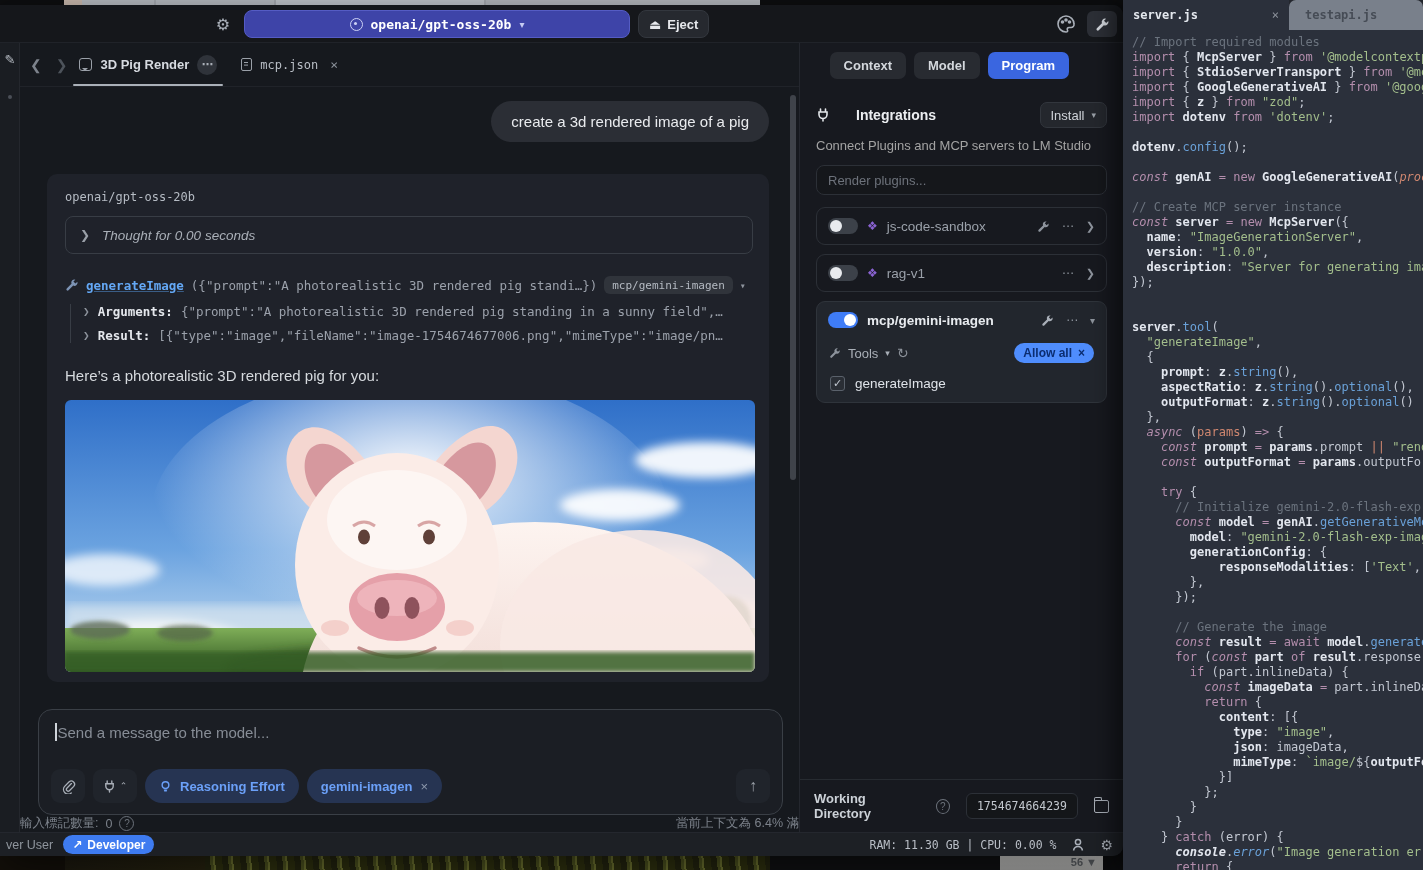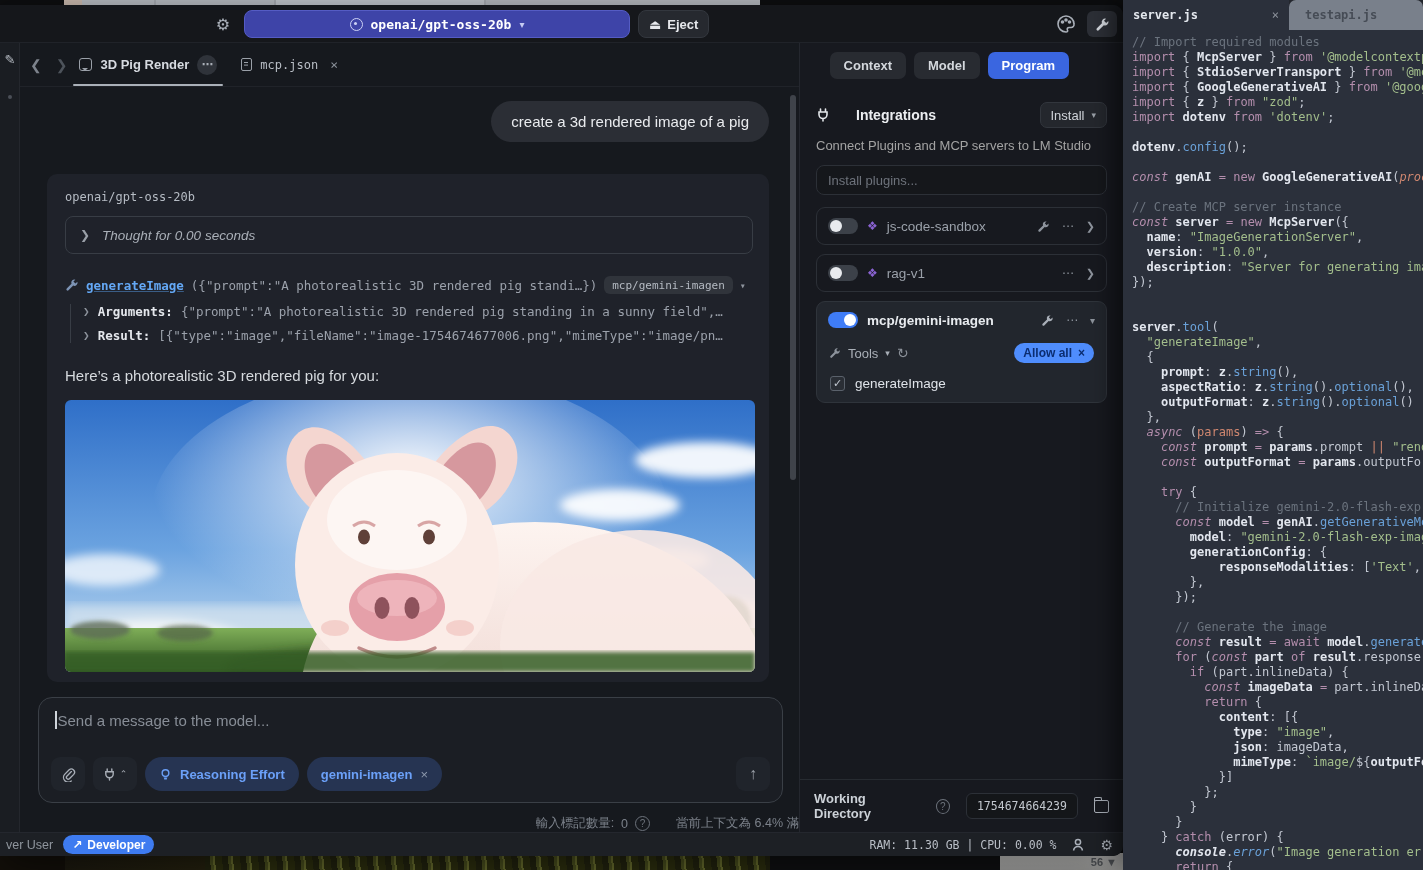--- a/index.html
+++ b/index.html
@@ -8,21 +8,21 @@
   .mono{font-family:"DejaVu Sans Mono","Liberation Mono",monospace}
   #stage{position:relative;width:1423px;height:870px}
 
   
   .top-sliver{position:absolute;left:64px;top:0;width:696px;height:6px;background:linear-gradient(90deg,#c9b9ae 0 18px,#b8bcc2 18px 90px,#a7abb1 90px 92px,#b8bcc2 92px 210px,#a7abb1 210px 212px,#c2c6cc 212px 420px,#a7abb1 420px 422px,#b4b8be 422px 100%);z-index:0}
   .bottom-strip{position:absolute;left:0;bottom:0;height:14px;z-index:0}
   .bs-a{left:0;width:65px;background:#14100a}
   .bs-b{left:65px;width:140px;background:linear-gradient(90deg,#1d1a10,#26220f)}
   .bs-c{left:205px;width:565px;background:repeating-linear-gradient(84deg,#23240f 0 6px,#4c511f 6px 9px,#6b702f 9px 11px,#2e300f 11px 18px)}
   .bs-d{left:770px;width:240px;background:#101113}
-  .gray-bar{position:absolute;left:1000px;bottom:0;width:123px;height:17px;z-index:1;
+  .gray-bar{position:absolute;left:1000px;bottom:0;width:103px;height:17px;z-index:1;
     background:linear-gradient(180deg,#d9d9d7,#ababa9);display:flex;align-items:center;justify-content:flex-end;padding-right:6px;
     color:#5f6368;font-size:11px;font-weight:bold}
 
   
   #lms{position:absolute;left:0;top:5px;width:1123px;height:851px;background:#17191e;
     border-radius:0 10px 10px 0;box-shadow:0 12px 40px rgba(0,0,0,.55);z-index:2;overflow:hidden;display:flex;flex-direction:column}
 
   
   .titlebar{position:relative;height:38px;flex:0 0 38px;background:#15171b;border-bottom:1px solid #202329}
   .tb-gear{position:absolute;left:212px;top:9px;width:22px;height:22px;color:#a9afb8;font-size:16px;line-height:22px;text-align:center;cursor:pointer}
@@ -89,21 +89,21 @@
   .composer{margin:6px 16px 0 18px;height:106px;border:1px solid #3a3f46;background:#1b1e24;border-radius:14px;position:relative;cursor:text}
   .composer .ph-row{display:flex;align-items:center;gap:1px;padding:13px 16px}
   .caret{width:1.5px;height:18px;background:#cfd4da}
   .ph-text{color:#878d96;font-size:15px}
   .composer-bar{position:absolute;left:12px;right:12px;bottom:11px;display:flex;align-items:center;gap:8px}
   .cbtn{width:34px;height:34px;border-radius:9px;display:flex;align-items:center;justify-content:center;color:#a9afb8;cursor:pointer;background:#20242b}
   .cbtn.plug-w{width:44px;gap:4px}
   .chip{height:34px;border-radius:17px;background:#263452;display:flex;align-items:center;gap:8px;padding:0 14px;color:#6ba0f8;font-size:13px;font-weight:bold;cursor:pointer}
   .chip .x{color:#8d99ad;font-weight:normal;font-size:13px}
   .send-btn{margin-left:auto;width:34px;height:34px;border-radius:9px;display:flex;align-items:center;justify-content:center;color:#9aa0a8;font-size:16px;background:#20242b;cursor:pointer}
-  .token-row{margin-top:12px;display:flex;align-items:center;justify-content:flex-end;gap:26px;color:#7b818a;font-size:12.5px}
+  .token-row{display:flex;align-items:center;justify-content:space-between;gap:26px;color:#7b818a;font-size:12.5px}
   .token-row .grp{display:flex;align-items:center;gap:7px}
   .qmark{width:15px;height:15px;border:1.3px solid #6c727b;border-radius:50%;font-size:10px;line-height:13px;text-align:center;color:#6c727b}
 
   
   .side-panel{flex:1;display:flex;flex-direction:column;background:#17191f;min-width:0}
   .sp-tabs{display:flex;justify-content:flex-end;gap:8px;padding:9px 54px 9px 0}
   .sp-tab{height:27px;padding:0 14px;border-radius:7px;background:#282b31;color:#d4d8dd;font-size:13px;font-weight:bold;display:flex;align-items:center;cursor:pointer}
   .sp-tab.active{background:#3a66e0;color:#fff}
   .integ-head{display:flex;align-items:center;gap:26px;padding:14px 16px 4px 16px}
   .integ-title{color:#eceef1;font-size:14px;font-weight:bold}
@@ -404,21 +404,21 @@
             <path d="M4.5 1v3M9.5 1v3M3 4h8v2.5A4 4 0 0 1 7 10.5 4 4 0 0 1 3 6.5zM7 10.5V13"></path>
           </svg>
           <span class="integ-title">Integrations</span>
           <span class="install-btn">
             <span>Install</span>
             <span class="tri">▾</span>
           </span>
         </div>
         <div class="sp-sub">Connect Plugins and MCP servers to LM Studio</div>
         <div class="filter-box">
-          <span>Install plugins...</span>
+          <span>Render plugins...</span>
         </div>
 
         <div class="plugin-card">
           <div class="plugin-row">
             <span class="toggle">
                 <span class="knob"></span>
               </span>
             <span class="plug-glyph">❖</span>
             <span class="plugin-name">js-code-sandbox</span>
             <span class="row-icons">

